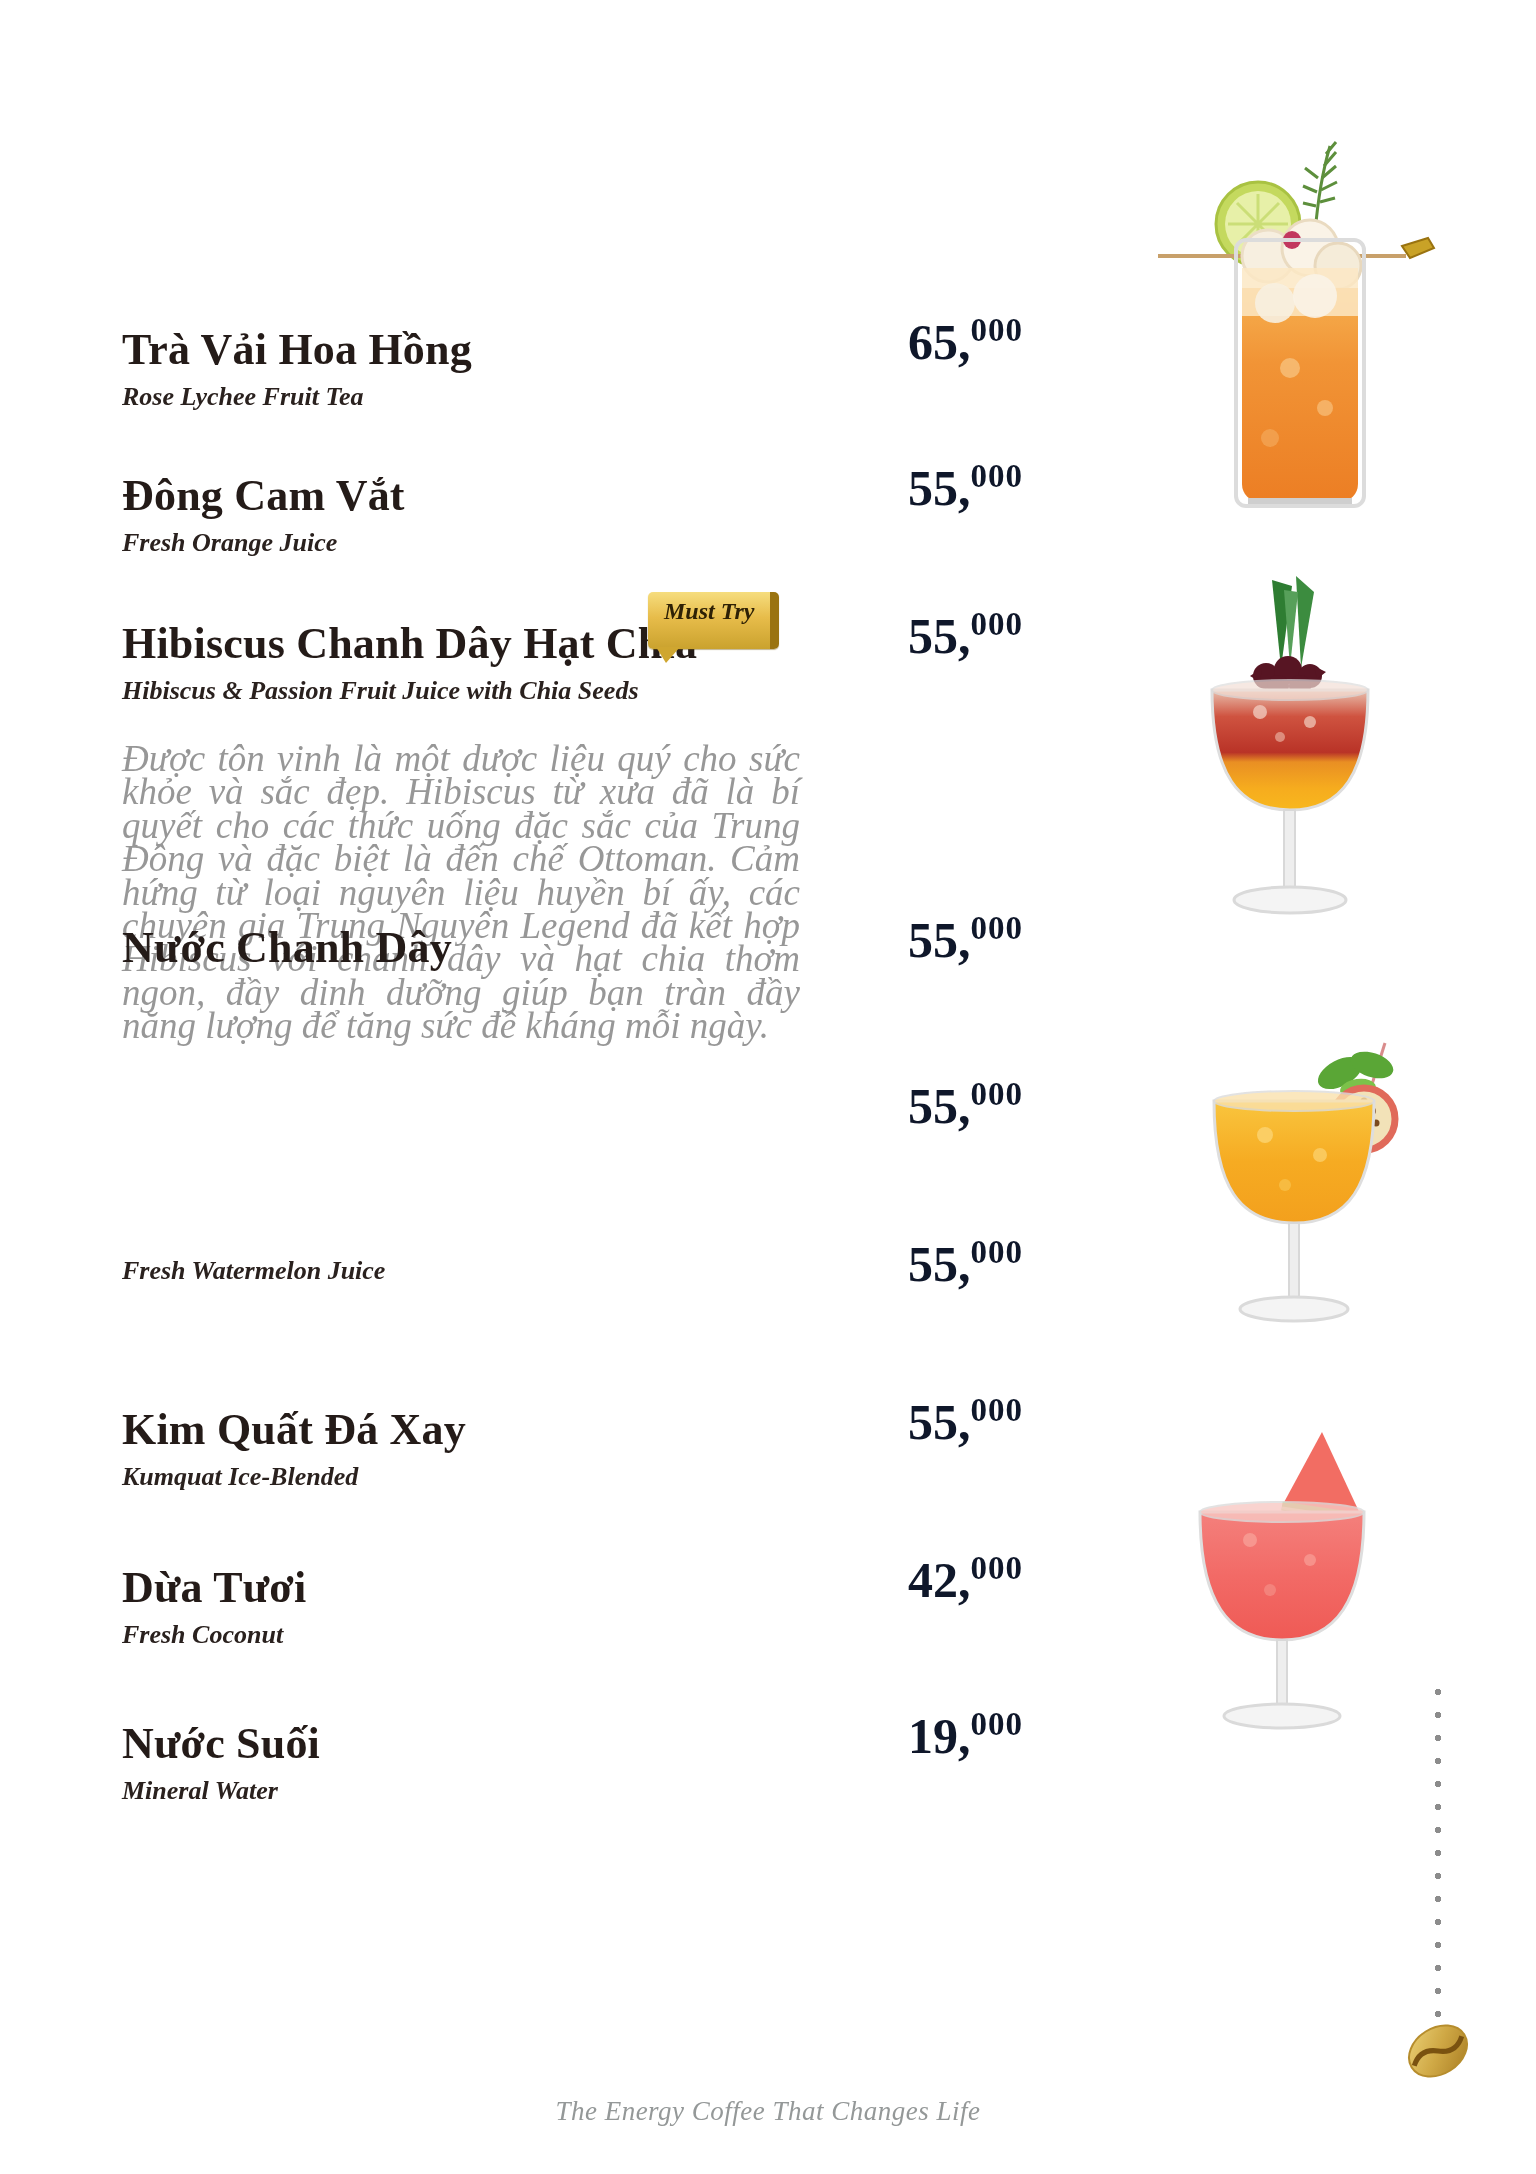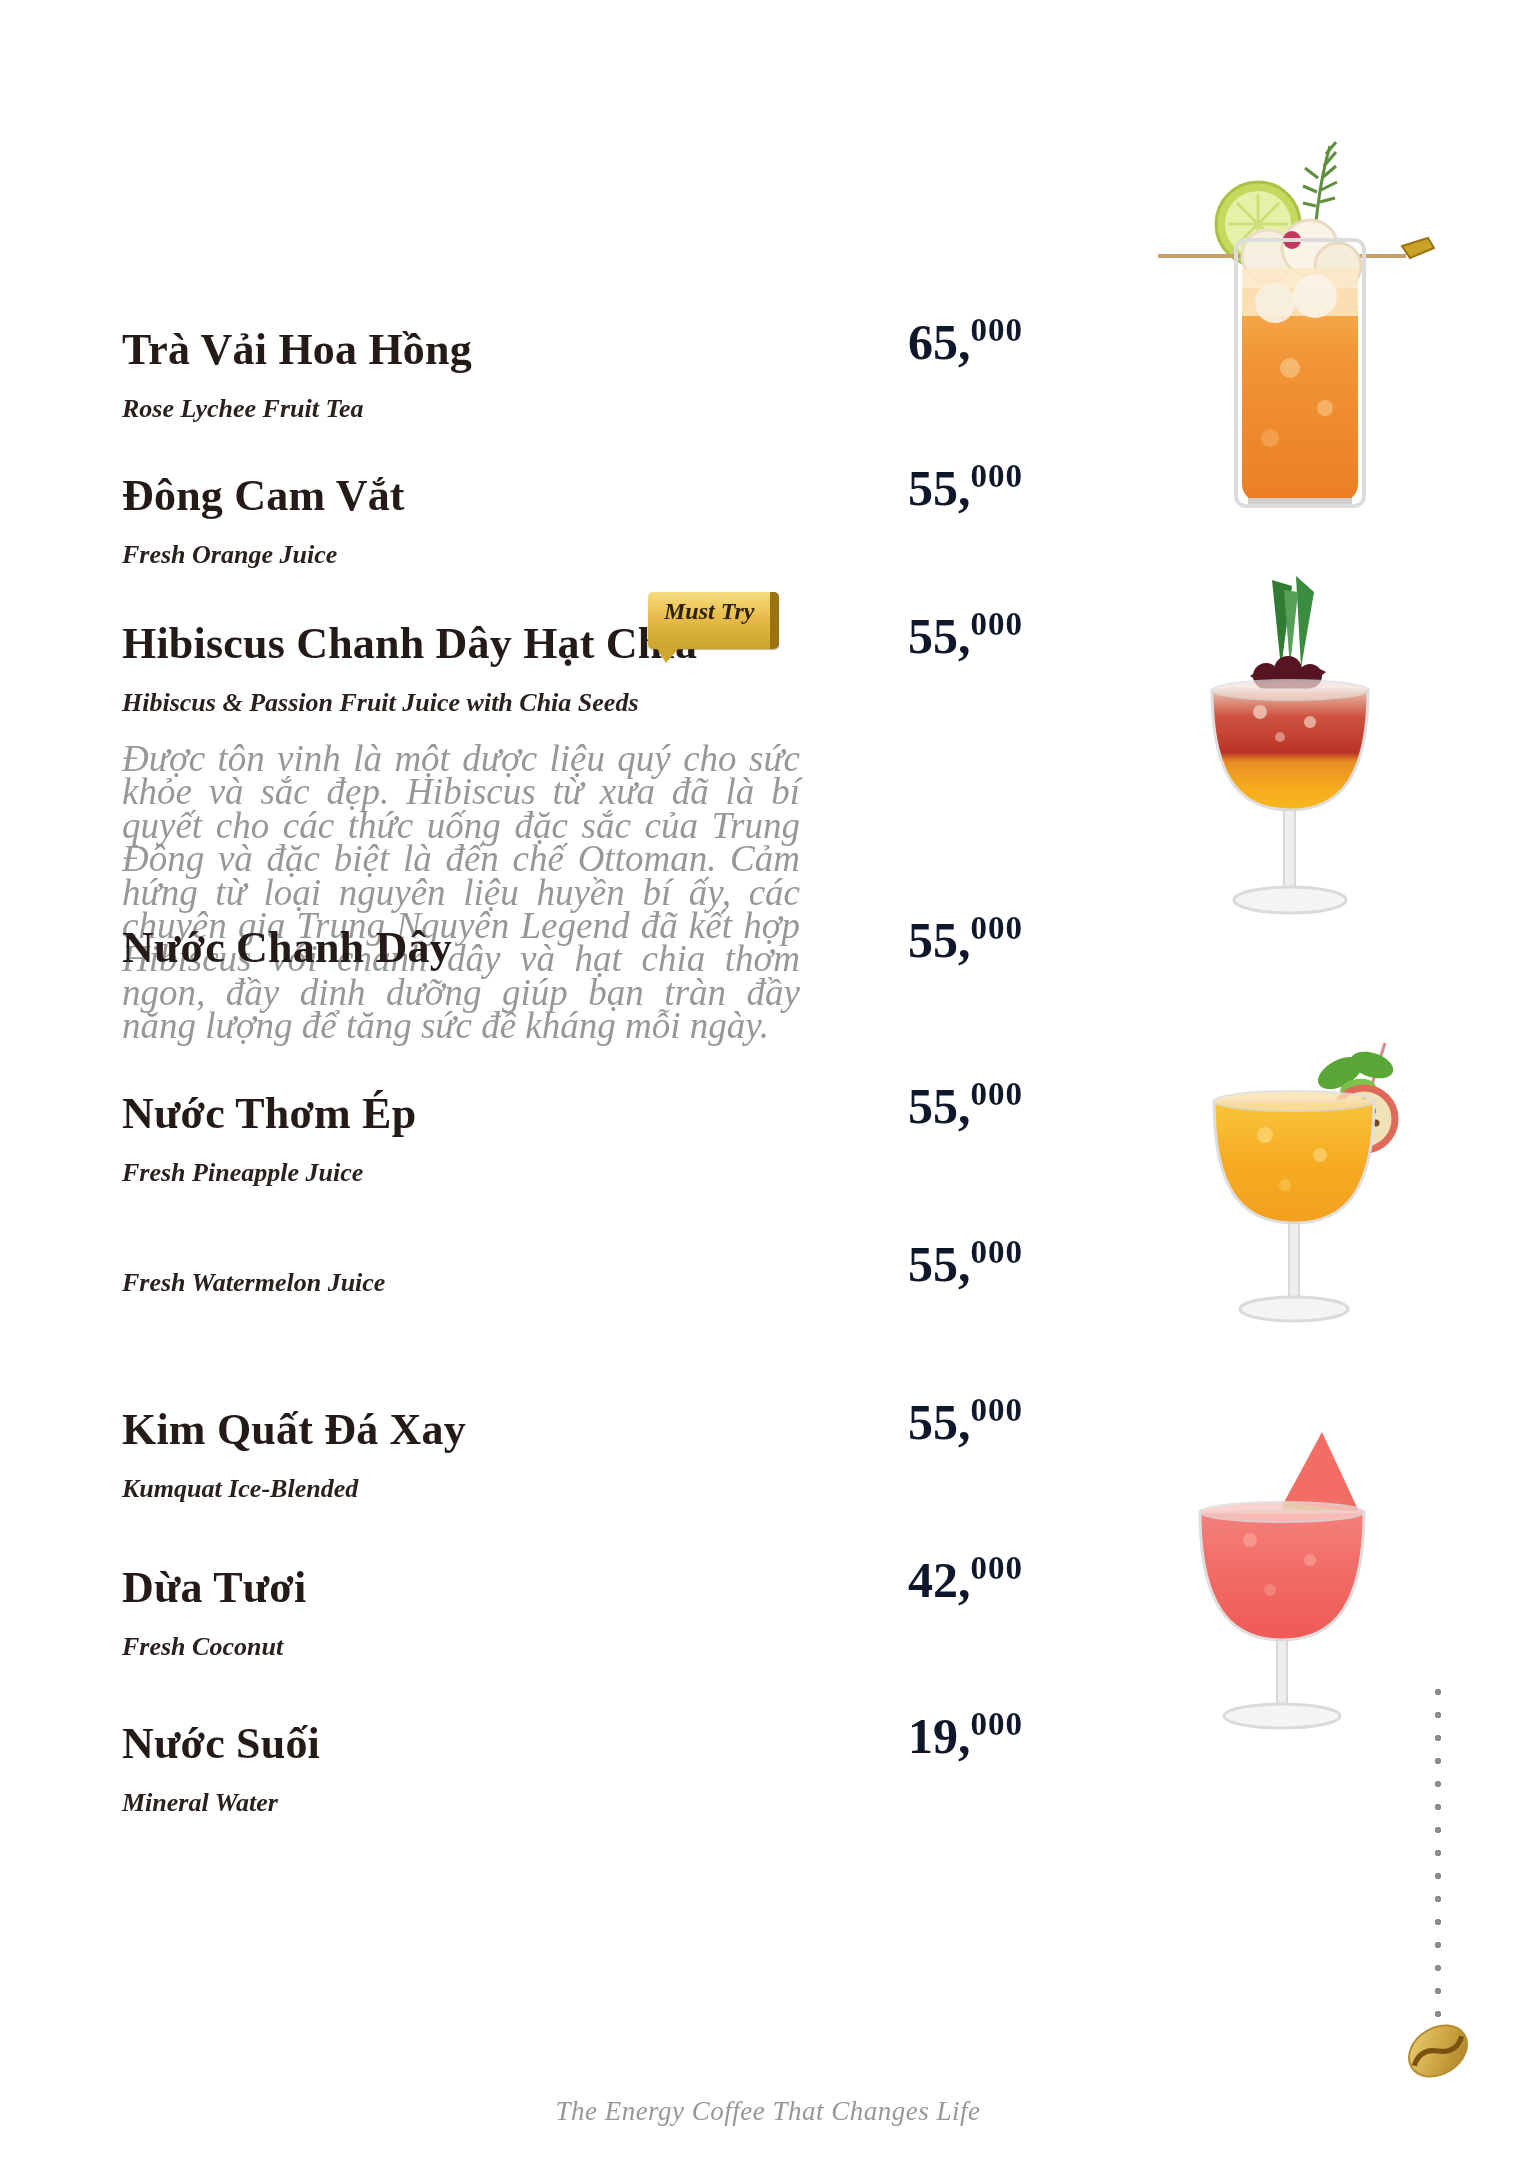--- a/index.html
+++ b/index.html
@@ -15,21 +15,21 @@
   .item{position:absolute;left:122px;width:700px;}
   .name{
     font-size:44px;
     font-weight:700;
     letter-spacing:.2px;
     color:#241b18;
     line-height:48px;
     white-space:nowrap;
   }
   .sub{
-    margin-top:20px;
+    margin-top:8px;
     font-size:26px;
     font-style:italic;
     font-weight:600;
     color:#2a211e;
     white-space:nowrap;
   }
   .price{
     position:absolute;
     left:908px;
     font-size:50px;
@@ -122,24 +122,20 @@
   </div>
   <div class="badge">Must Try</div>
   <div class="price" style="top:606px"><span>55,</span><span class="sup">000</span></div>
   <div class="desc">Được tôn vinh là một dược liệu quý cho sức khỏe và sắc đẹp. Hibiscus từ xưa đã là bí quyết cho các thức uống đặc sắc của Trung Đông và đặc biệt là đến chế Ottoman. Cảm hứng từ loại nguyên liệu huyền bí ấy, các chuyên gia Trung Nguyên Legend đã kết hợp Hibiscus với chanh dây và hạt chia thơm ngon, đầy dinh dưỡng giúp bạn tràn đầy năng lượng để tăng sức đề kháng mỗi ngày.</div>
 
   <div class="item" style="top:924px">
     <div class="name">Nước Chanh Dây</div>
   </div>
   <div class="price" style="top:910px"><span>55,</span><span class="sup">000</span></div>
 
-  <div class="item" style="top:1090px">
-    <div class="name">Nước Thơm Ép</div>
-    <div class="sub">Fresh Pineapple Juice</div>
-  </div>
   <div class="price" style="top:1076px"><span>55,</span><span class="sup">000</span></div>
 
   <div class="item" style="top:1248px">
     <div class="sub">Fresh Watermelon Juice</div>
   </div>
   <div class="price" style="top:1234px"><span>55,</span><span class="sup">000</span></div>
 
   <div class="item" style="top:1406px">
     <div class="name">Kim Quất Đá Xay</div>
     <div class="sub">Kumquat Ice-Blended</div>

